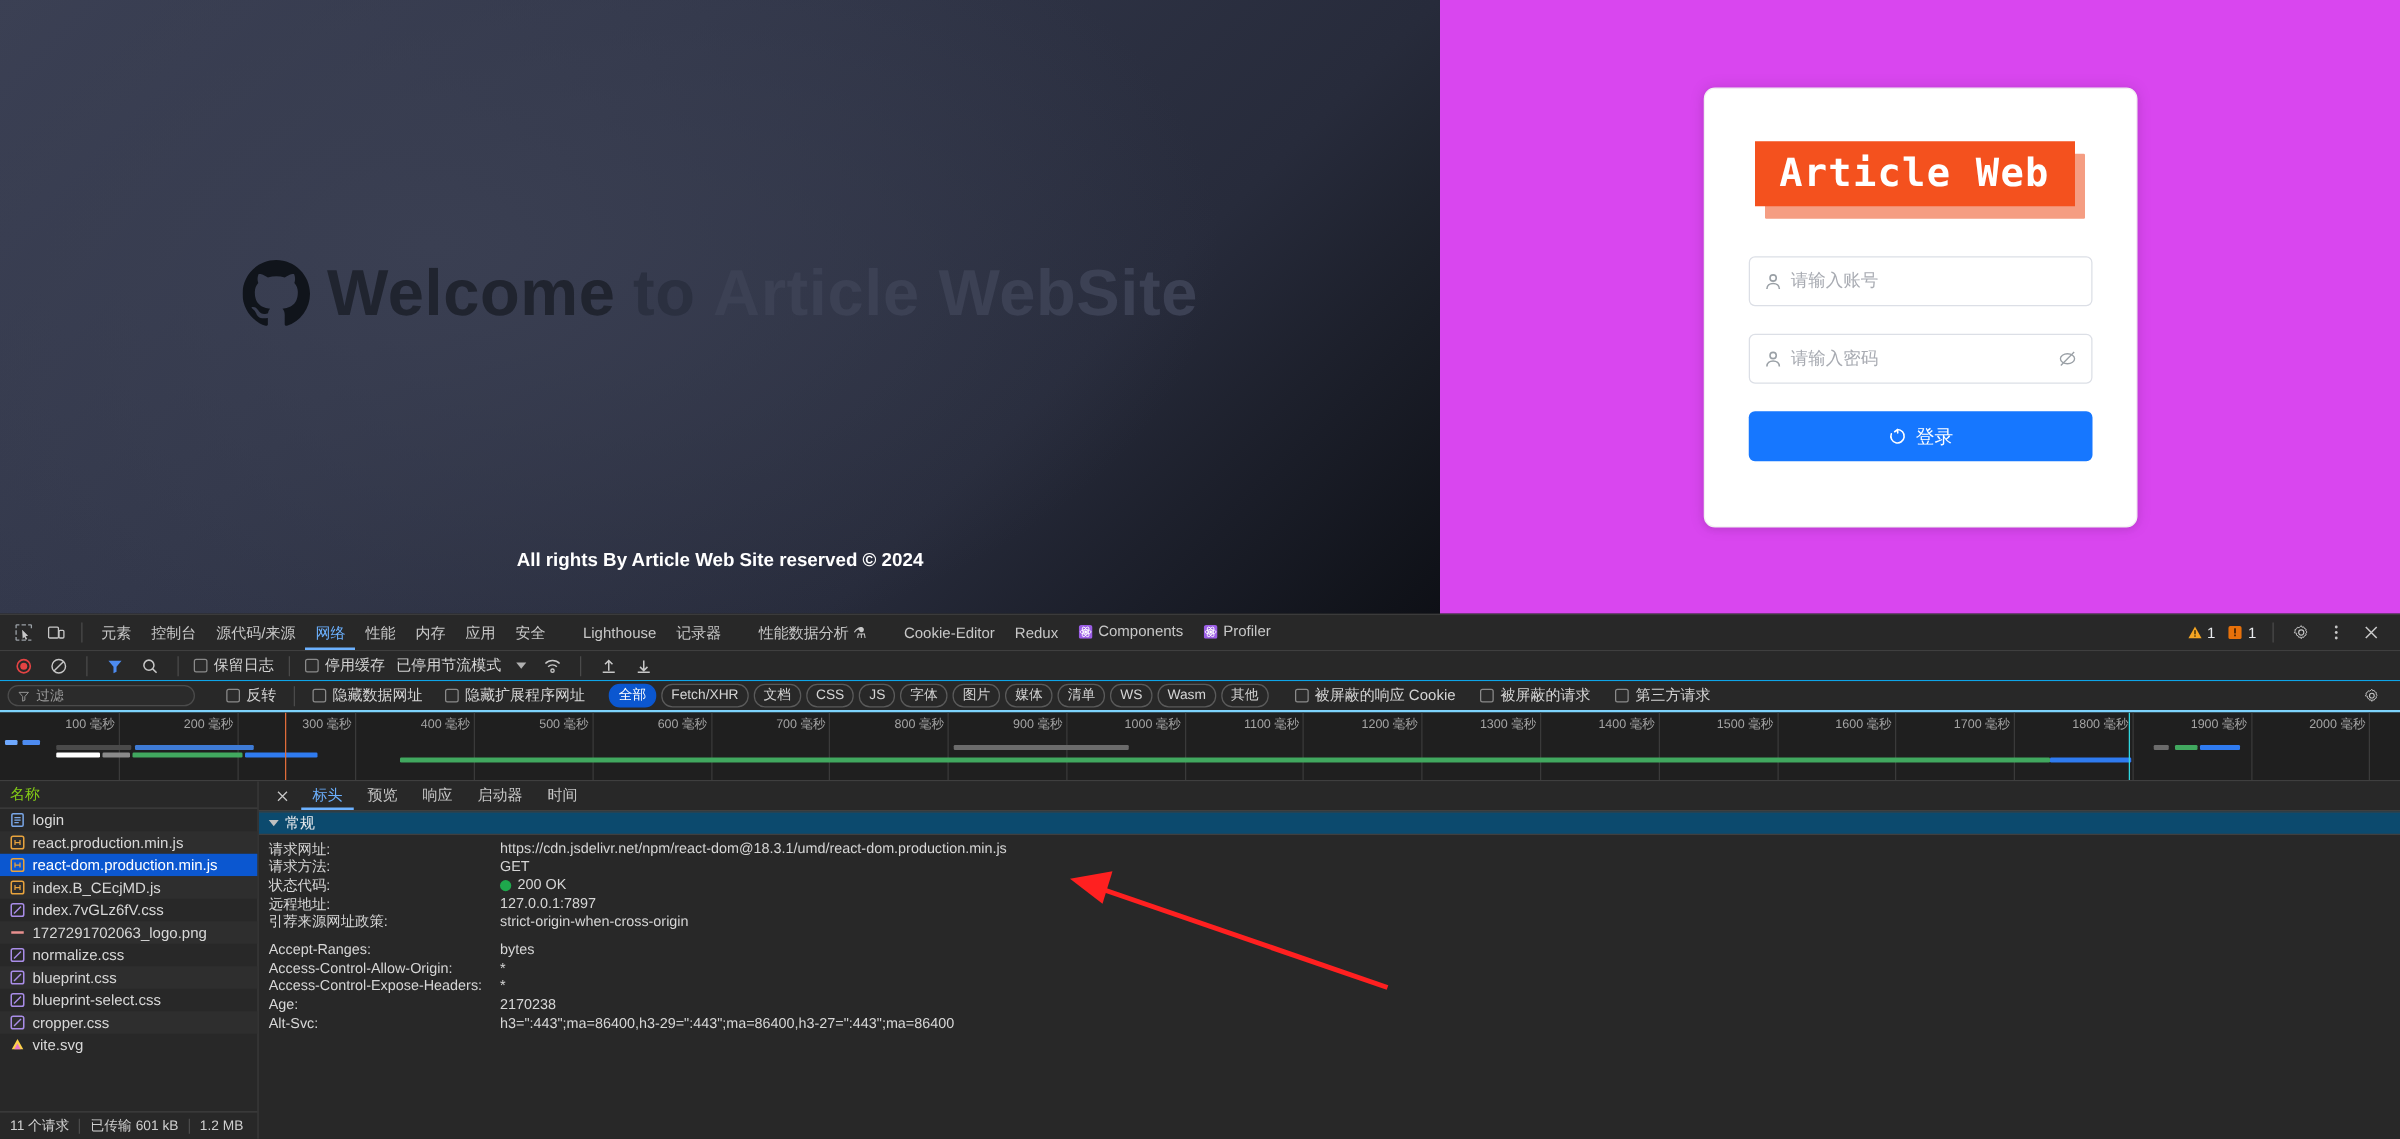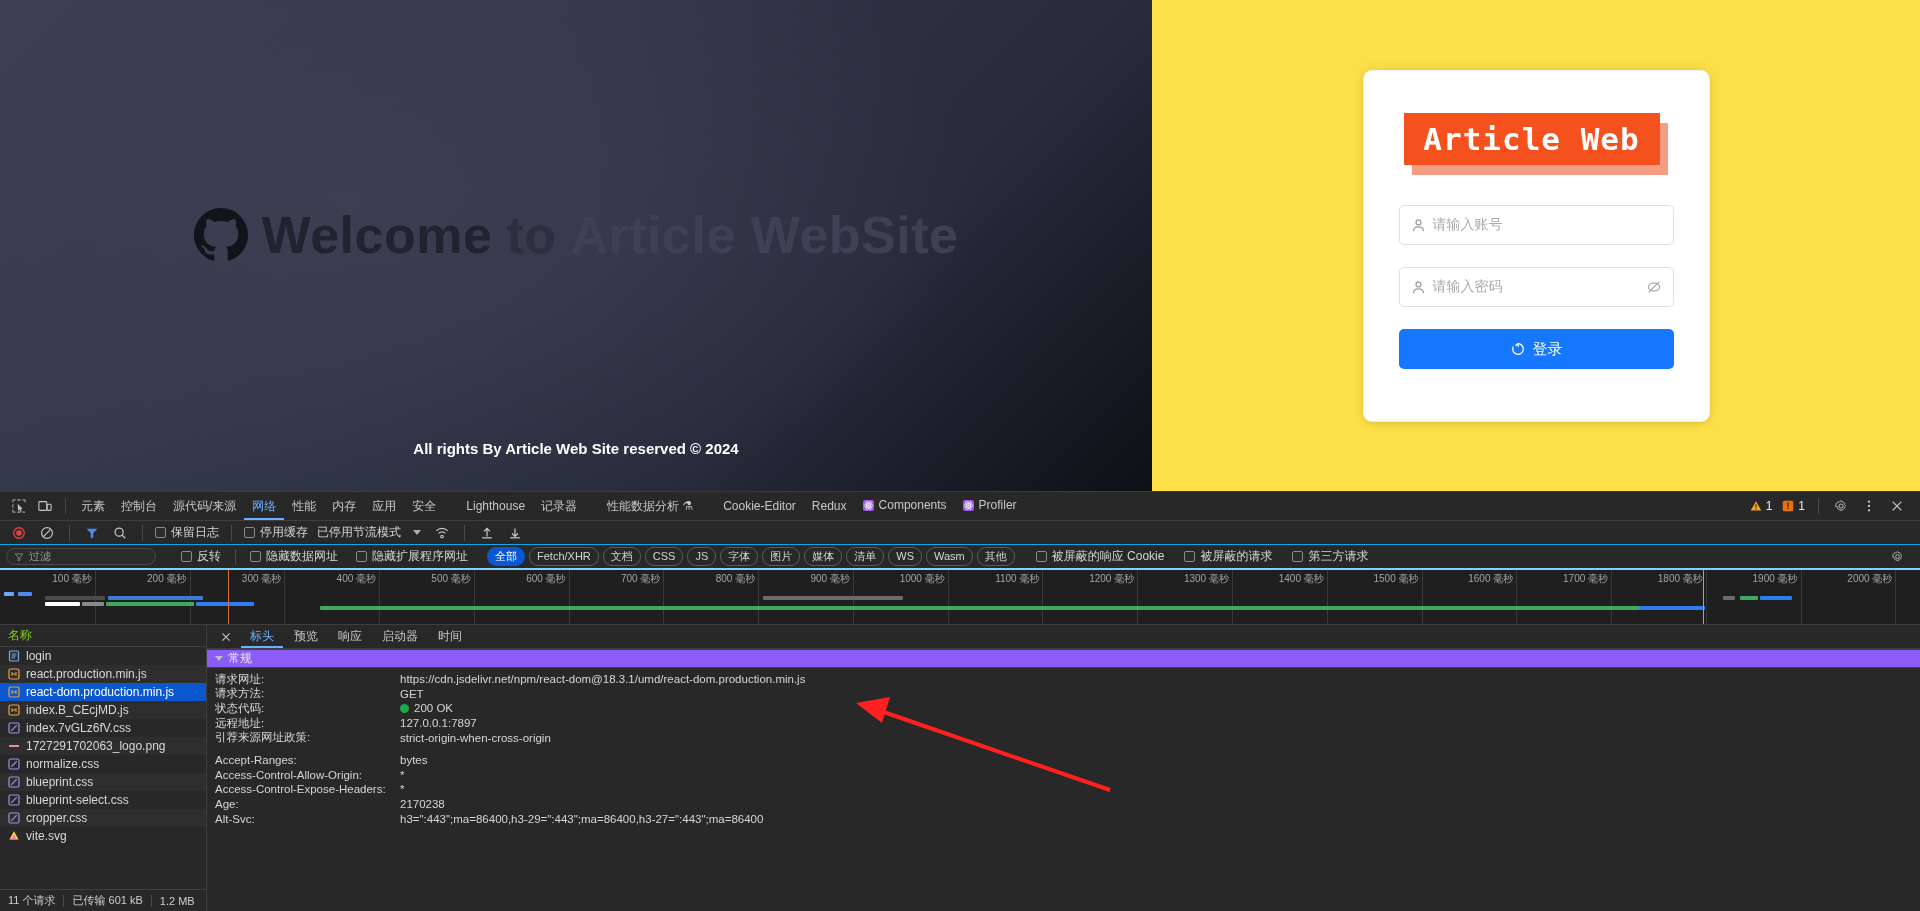--- a/index.html
+++ b/index.html
@@ -28,21 +28,21 @@
   .gh-icon { width:54px; height:54px; display:block; opacity:.92; }
   .hero-a { color:#20242f; }
   .hero-b { color:#2b3040; }
   .hero-c { color:#3c4154; }
   .hero-foot {
     position:absolute; left:0; right:0; top:440px; text-align:center;
     font-size:15px; font-weight:700; color:#ffffff;
   }
 
   .login-pane {
-    width:768px; height:491px; background:#fde047;
+    width:768px; height:491px; background:#d946ef;
     display:flex; align-items:flex-start; justify-content:center;
   }
   .login-card {
     margin-top:70px; width:347px; height:352px;
     background:#fff; border-radius:9px;
     box-shadow:0 0 12px rgba(0,0,0,.10), 0 2px 5px rgba(0,0,0,.06);
     border:1px solid #f2f2f2;
     padding:38px 35px 0 35px;
   }
   .brand-wrap { position:relative; height:60px; margin:4px 0 32px 5px; }
@@ -143,21 +143,21 @@
   .rico { width:12px; height:12px; flex:none; }
   .req-foot { height:22px; border-top:1px solid #3f3f3f; display:flex; align-items:center; gap:8px; padding:0 8px; color:#cfcfcf; font-size:11px; flex:none;}
   .fsep { width:1px; height:12px; background:#4a4a4a; }
 
   .detail { flex:1; min-width:0; background:#282828; display:flex; flex-direction:column; }
   .det-tabbar { height:24px; border-bottom:1px solid #3f3f3f; display:flex; align-items:center; padding:0 6px; gap:2px; flex:none;}
   .det-tab { padding:0 9px; height:23px; line-height:23px; color:#c7c7c7; cursor:pointer; border-bottom:2px solid transparent; font-size:12px;}
   .det-tab.sel { color:#6cb1ff; border-bottom-color:#6cb1ff; }
   .det-body { flex:1; overflow:hidden; }
   .sec-head {
-    height:19px; background:#8b5cf6; display:flex; align-items:center; gap:5px;
+    height:19px; background:#0c4a6e; display:flex; align-items:center; gap:5px;
     padding:0 8px; color:#e8eaed; font-size:12px; cursor:pointer;
     border-bottom:1px solid #3f3f3f; border-top:1px solid #3f3f3f;
   }
   .tri { width:0;height:0;border-left:4px solid transparent;border-right:4px solid transparent;border-top:5px solid #c0c0c0; }
   .kv { display:flex; height:14.6px; align-items:center; padding:0 8px; font-size:11.5px; }
   .kv .k { width:185px; flex:none; color:#d6d6d6; }
   .kv .v { color:#d6d6d6; word-break:break-all; display:flex; align-items:center; gap:5px;}
   .dot { width:9px; height:9px; border-radius:50%; background:#1ea84c; display:inline-block; flex:none;}
   .pad4 { height:4px; }
 

